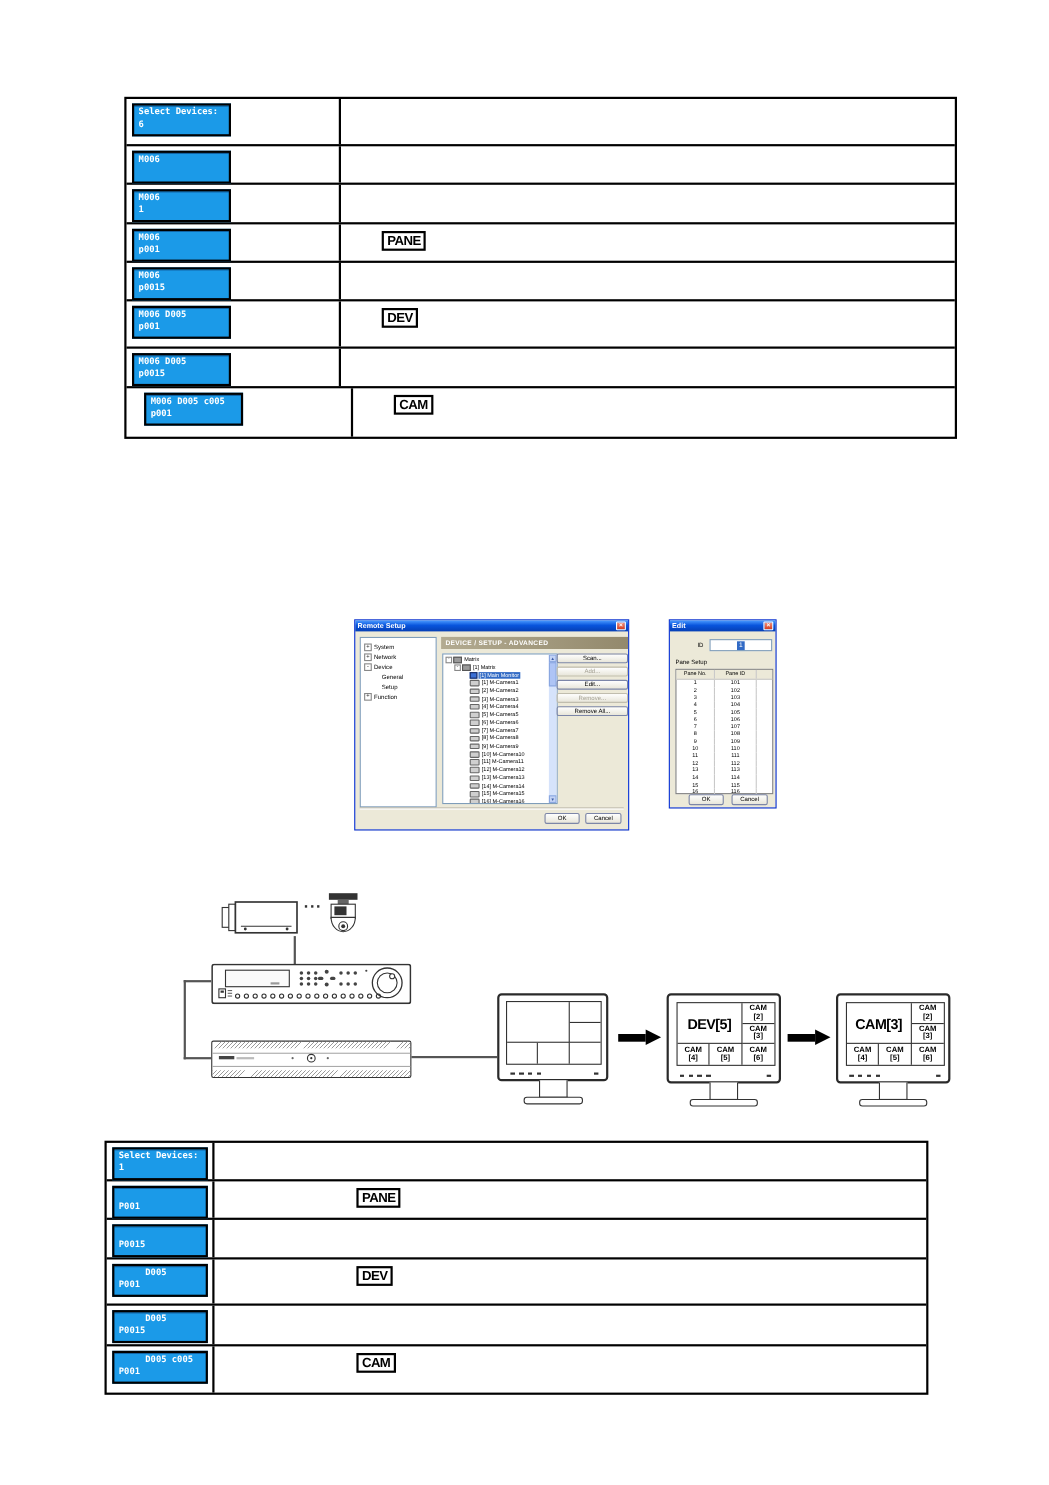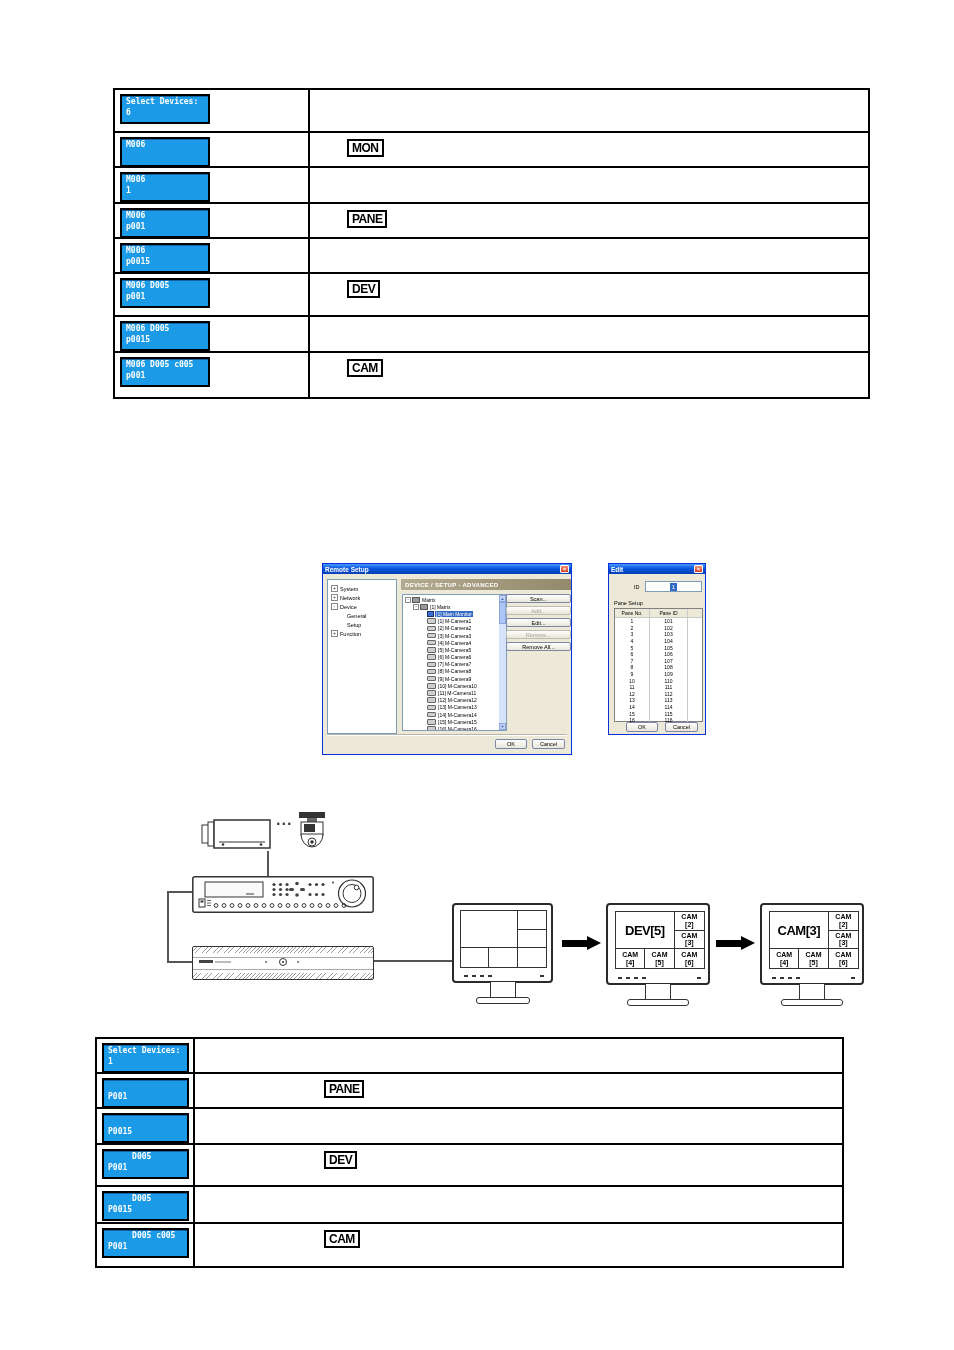--- a/index.html
+++ b/index.html
@@ -160,23 +160,20 @@
         
       </div>
     </div>
       <div class="t-row" style="height: 35px;">
       <div class="t-lcd-cell">
         <div class="lcd">
           <div class="lcd-line"><span>M006</span><span></span></div>
           <div class="lcd-line"><span></span><span></span></div>
         </div>
       </div>
-      <div class="t-btn-cell">
-        <span class="keycap">MON</span>
-      </div>
     </div>
       <div class="t-row" style="height: 36px;">
       <div class="t-lcd-cell">
         <div class="lcd">
           <div class="lcd-line"><span>M006</span><span></span></div>
           <div class="lcd-line"><span></span><span>1</span></div>
         </div>
       </div>
       <div class="t-btn-cell">
         
@@ -219,21 +216,21 @@
       <div class="t-lcd-cell">
         <div class="lcd">
           <div class="lcd-line"><span>M006 D005</span><span></span></div>
           <div class="lcd-line"><span>p001</span><span>5</span></div>
         </div>
       </div>
       <div class="t-btn-cell">
         
       </div>
     </div>
-      <div class="t-row" style="height: 44px;">
+      <div class="t-row" style="height: 44px; padding-left: 11px;">
       <div class="t-lcd-cell">
         <div class="lcd">
           <div class="lcd-line"><span>M006 D005 c005</span><span></span></div>
           <div class="lcd-line"><span>p001</span><span></span></div>
         </div>
       </div>
       <div class="t-btn-cell">
         <span class="keycap">CAM</span>
       </div>
     </div>

